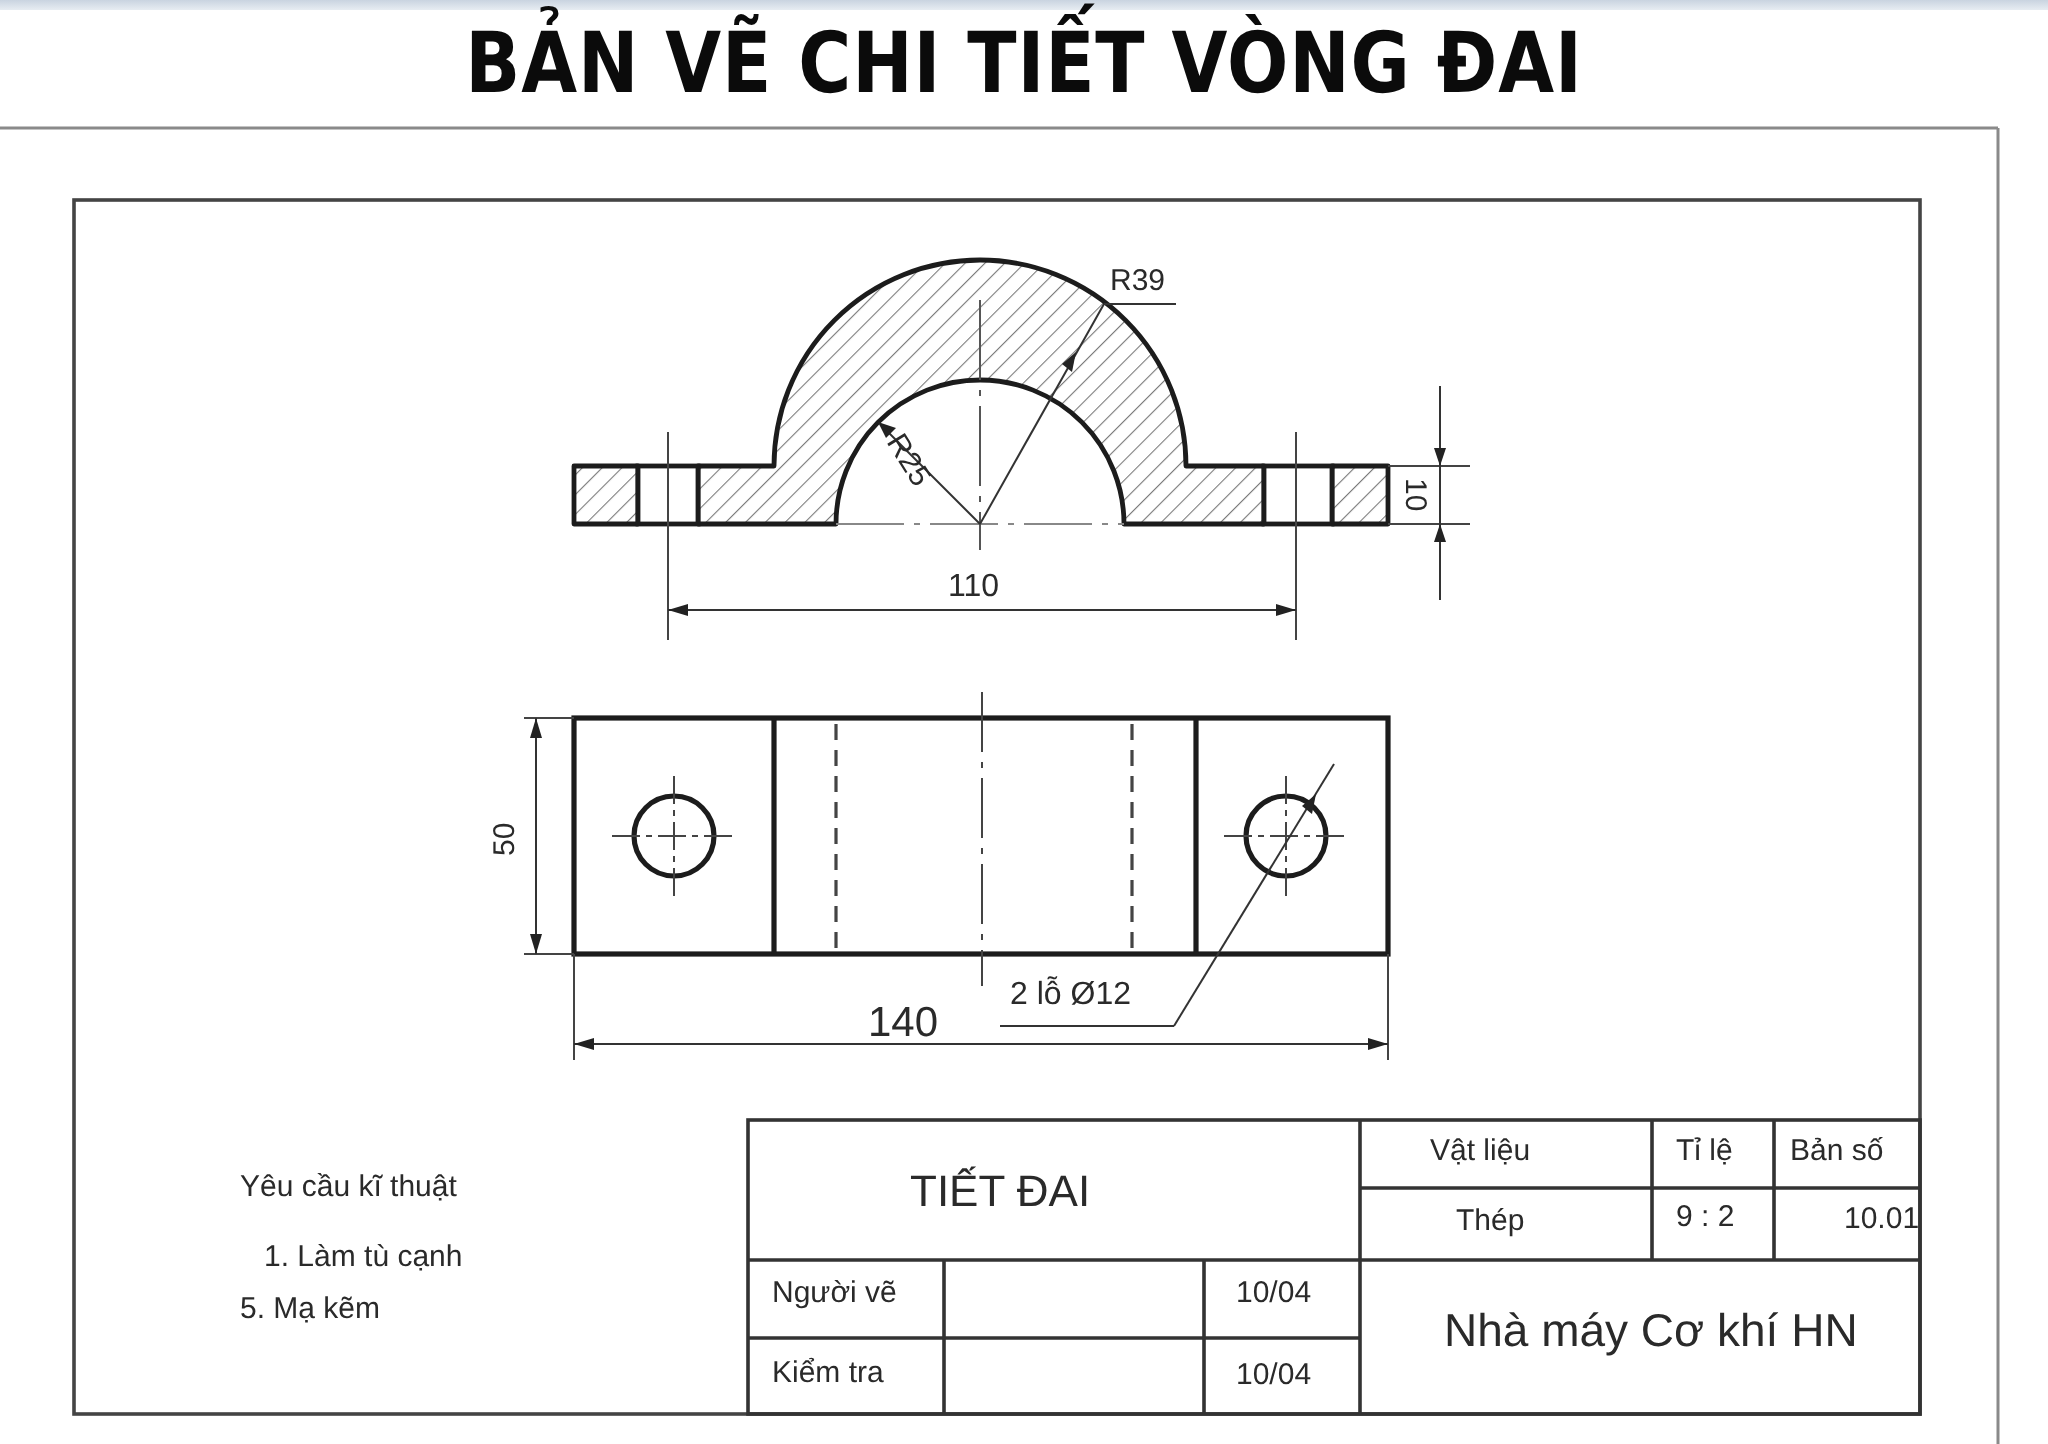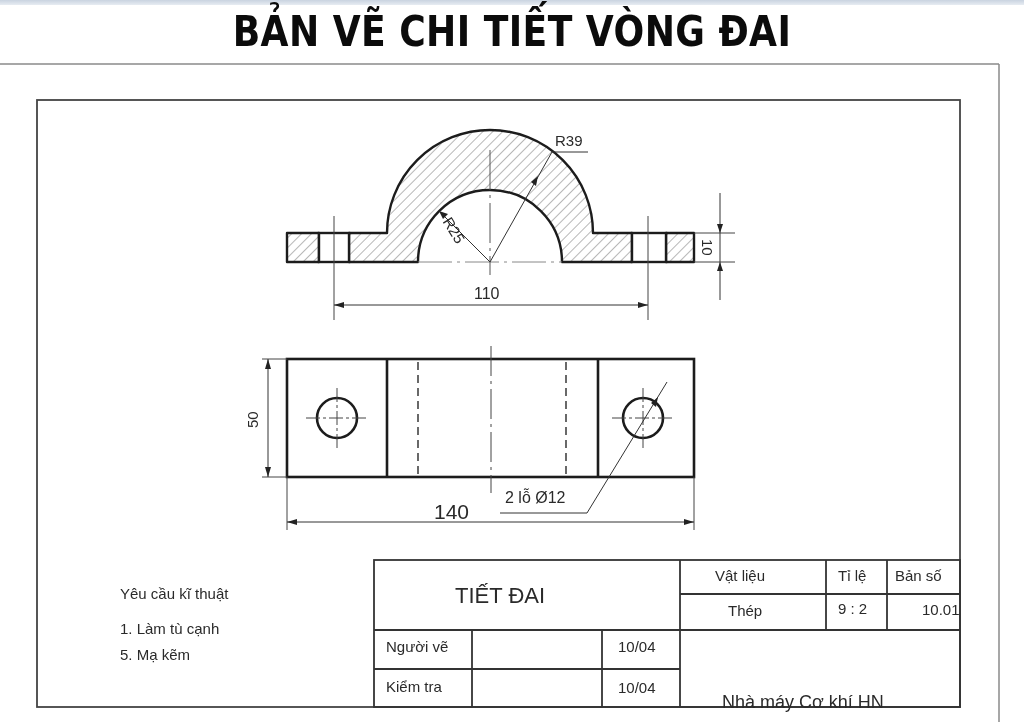--- a/index.html
+++ b/index.html
@@ -15,21 +15,21 @@
     font-family: "DejaVu Sans", sans-serif; font-weight: bold; font-size: 42px;
     letter-spacing: 0.5px; color: #0b0b0b; transform: scaleX(0.86);
     transform-origin: center; line-height: 56px;
   }
   svg.drawing { position: absolute; left: 0; top: 0; }
   .lbl { position: absolute; color: #2a2a2a; font-size: 16px; white-space: nowrap; }
   .req-title { font-size: 15px; }
   .req-item { font-size: 15px; }
   .tb-title { font-size: 22px; }
   .tb-small { font-size: 15px; }
-  .tb-factory { font-size: 18px; margin-top: 40px; }
+  .tb-factory { font-size: 23px; }
 </style>
 </head>
 <body>
 
 <div class="top-strip"></div>
 
 <div class="page-title">BẢN VẼ CHI TIẾT VÒNG ĐAI</div>
 
 <svg class="drawing" width="1024" height="722" viewBox="0 0 1024 722">
   <defs>
@@ -134,21 +134,21 @@
 
 <div class="lbl" style="left:555px;top:132px;font-size:15px;">R39</div>
 <div class="lbl" style="left:454px;top:214px;font-size:15px;transform:rotate(58deg);transform-origin:left top;">R25</div>
 <div class="lbl" style="left:474px;top:285px;font-size:16px;">110</div>
 <div class="lbl" style="left:716px;top:239px;font-size:15px;transform:rotate(90deg);transform-origin:left top;">10</div>
 <div class="lbl" style="left:244px;top:428px;font-size:15px;transform:rotate(-90deg);transform-origin:left top;">50</div>
 <div class="lbl" style="left:434px;top:500px;font-size:21px;">140</div>
 <div class="lbl" style="left:505px;top:489px;font-size:16px;">2 lỗ Ø12</div>
 
 <div class="lbl req-title" style="left:120px;top:585px;">Yêu cầu kĩ thuật</div>
-<div class="lbl req-item" style="left:120px;top:620px;">1. Làm tù cạnh</div>
+<div class="lbl req-item" style="left:132px;top:620px;">1. Làm tù cạnh</div>
 <div class="lbl req-item" style="left:120px;top:646px;">5. Mạ kẽm</div>
 
 <div class="lbl tb-title" style="left:455px;top:583px;">TIẾT ĐAI</div>
 <div class="lbl tb-small" style="left:715px;top:567px;">Vật liệu</div>
 <div class="lbl tb-small" style="left:728px;top:602px;">Thép</div>
 <div class="lbl tb-small" style="left:838px;top:567px;">Tỉ lệ</div>
 <div class="lbl tb-small" style="left:838px;top:600px;">9 : 2</div>
 <div class="lbl tb-small" style="left:895px;top:567px;">Bản số</div>
 <div class="lbl tb-small" style="left:922px;top:601px;">10.01</div>
 <div class="lbl tb-small" style="left:386px;top:638px;">Người vẽ</div>

